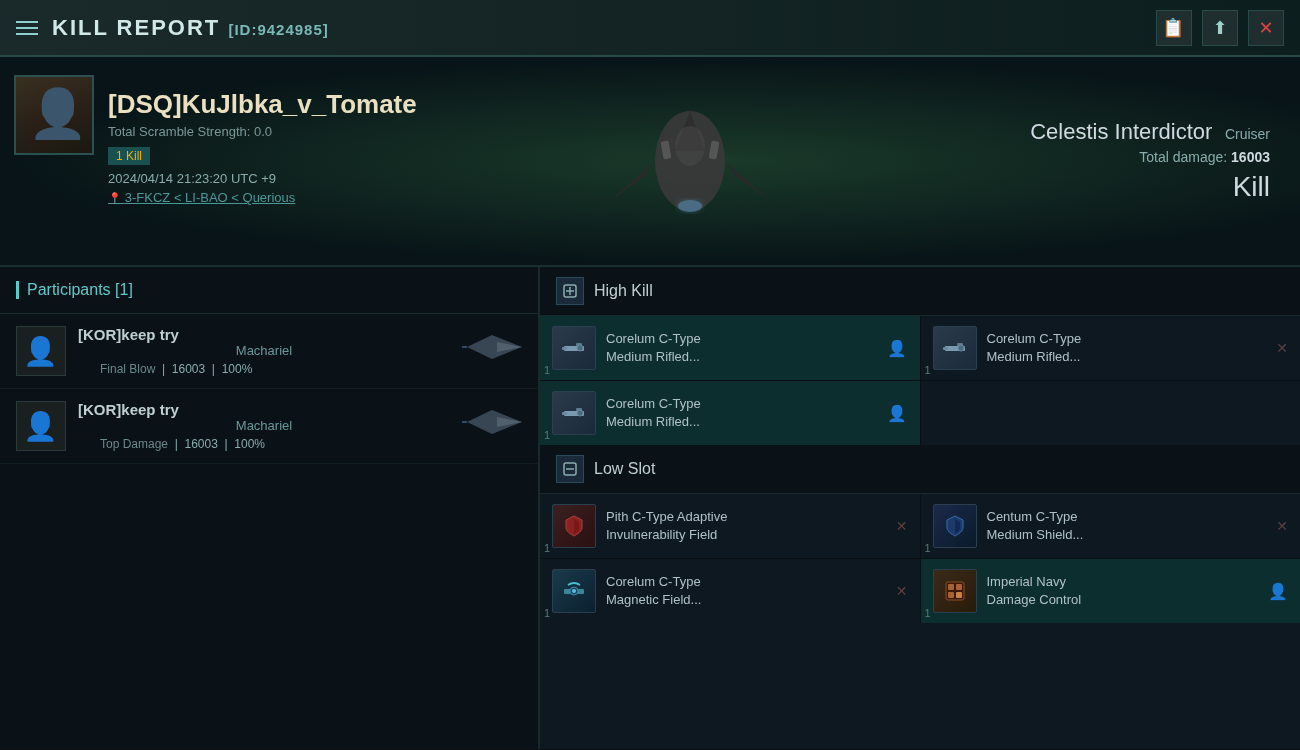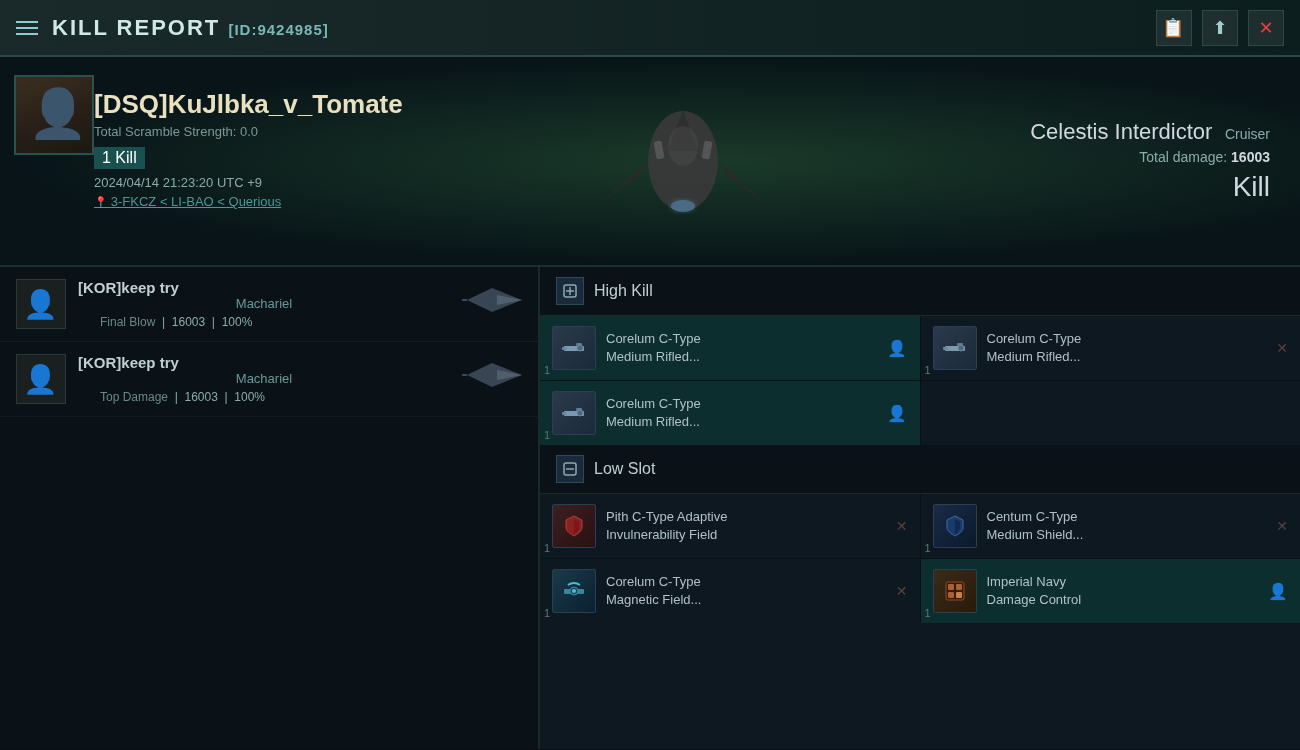--- a/index.html
+++ b/index.html
@@ -65,21 +65,21 @@
       position: relative;
       overflow: hidden;
     }
     .victim-panel-bg {
       position: absolute;
       inset: 0;
       background: radial-gradient(ellipse at 55% 50%, #1a3a2a 0%, #081418 70%);
       z-index: 0;
     }
     .victim-avatar-section {
-      display: flex; align-items: flex-start; padding: 18px 14px; z-index: 1; position: relative;
+      display: flex; align-items: flex-start; padding: 18px 14px; gap: 14px; z-index: 1; position: relative;
     }
     .victim-avatar {
       width: 80px; height: 80px;
       border: 2px solid #2a5050;
       background: #1a2a2a;
       overflow: hidden;
       display: flex; align-items: center; justify-content: center;
       flex-shrink: 0;
     }
     .victim-avatar-face {
@@ -103,22 +103,22 @@
       margin-top: 14px;
     }
     .victim-warp {
       font-size: 13px;
       color: #7a9898;
       margin-top: 4px;
     }
     .victim-kills-badge {
       display: inline-block;
       background: #1a5050;
-      color: #ffffff;
-      font-size: 16px;
+      color: #eab308;
+      font-size: 12px;
       padding: 2px 8px;
       margin-top: 8px;
     }
     .victim-date {
       font-size: 13px;
       color: #8aacac;
       margin-top: 6px;
     }
     .victim-location {
       font-size: 13px;
@@ -407,20 +407,24 @@
       <span>Total damage:</span>
       <span class="total-damage-value">16003</span>
     </div>
     <div class="kill-label">Kill</div>
   </div>
 </div>
 
 <div class="main-content">
 
   <div class="participants-panel">
+    <div class="participants-header">
+      <div class="participants-header-bar"></div>
+      <span>Participants [1]</span>
+    </div>
 
     <div class="participant-item">
       <div class="participant-avatar">👤</div>
       <div class="participant-info">
         <div class="participant-name">[KOR]keep try</div>
         <div class="participant-ship">Machariel</div>
         <div class="participant-stats">
           <span class="stat-label">Final Blow</span>
           &nbsp;|&nbsp;
           <span>16003</span>

